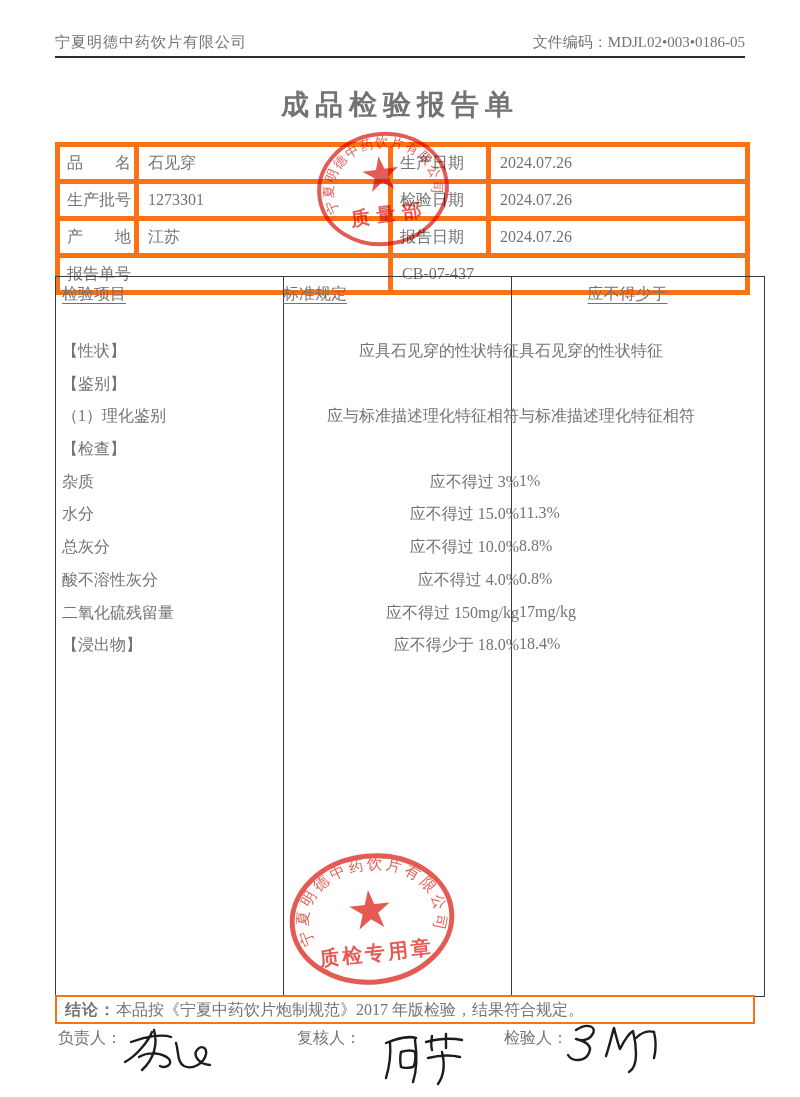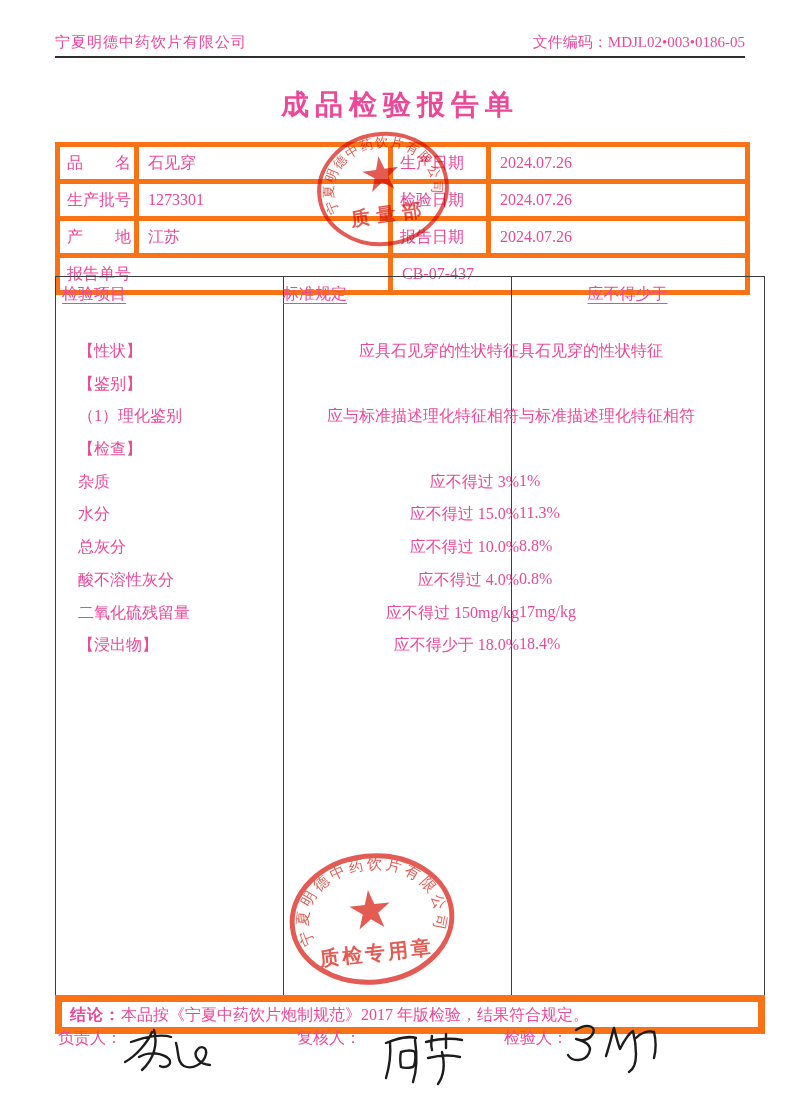--- a/index.html
+++ b/index.html
@@ -1,18 +1,18 @@
 <!DOCTYPE html>
 <html><head>
 <meta charset="utf-8">
 <style>
   html,body{margin:0;padding:0;background:#888;}
   .page{
     position:relative;width:800px;height:1097px;background:#ffffff;
-    font-family:"Liberation Serif","DejaVu Serif",serif;color:#ec4899;
+    font-family:"Liberation Serif","DejaVu Serif",serif;color:#737373;
     overflow:hidden;margin:0 auto;
   }
   
   .hdr-company{position:absolute;left:55px;top:33px;font-size:15px;letter-spacing:1px;}
   .hdr-code{position:absolute;right:55px;top:33px;font-size:15px;}
   .hdr-rule{position:absolute;left:55px;top:56px;width:690px;height:2px;background:#2e2e2e;}
   
   .title{position:absolute;left:0;top:86px;width:100%;text-align:center;
     font-size:28px;font-weight:bold;letter-spacing:6px;}
   
@@ -21,25 +21,25 @@
   table.info td.val{padding-left:9px;}
   
   .main-table{position:absolute;left:55px;top:276px;width:688px;height:719px;border:1px solid #3c3c3c;padding-left:20px;}
   .vline{position:absolute;top:0;bottom:0;width:1px;background:#3c3c3c;}
   .col-head{position:absolute;top:7px;font-size:16px;text-decoration:underline;text-underline-offset:4px;}
   .head-items{left:6px;}
   .head-standard{left:227px;width:228px;text-align:left;}
   .head-result{left:455px;width:233px;text-align:center;}
   .col-lines{position:absolute;top:64px;}
   .col-lines .ln{height:32.7px;font-size:16px;white-space:nowrap;}
-  .col-items{left:22px;width:215px;}
+  .col-items{left:6px;width:215px;}
   .col-standard{left:248px;width:215px;text-align:right;}
   .col-result{left:463px;width:220px;}
   
-  .conclusion{position:absolute;left:55px;top:995px;width:688px;height:25px;border:7px solid #f97316;
+  .conclusion{position:absolute;left:55px;top:995px;width:688px;height:25px;border:2px solid #f97316;
     font-size:16px;line-height:25px;padding-left:8px;box-sizing:content-box;white-space:nowrap;}
   .conclusion b{letter-spacing:1px;}
   
   .sig-label{position:absolute;top:1028px;font-size:16px;}
   .sig-owner{left:58px;} .sig-reviewer{left:297px;} .sig-inspector{left:504px;}
   .sig-svg{position:absolute;}
   .sig-svg path{fill:none;stroke:#1c1c1c;stroke-width:2.4;stroke-linecap:round;stroke-linejoin:round;}
   
   .stamp{position:absolute;mix-blend-mode:multiply;opacity:0.82;}
   .stamp-top{left:308px;top:126px;transform:rotate(-8deg);}

